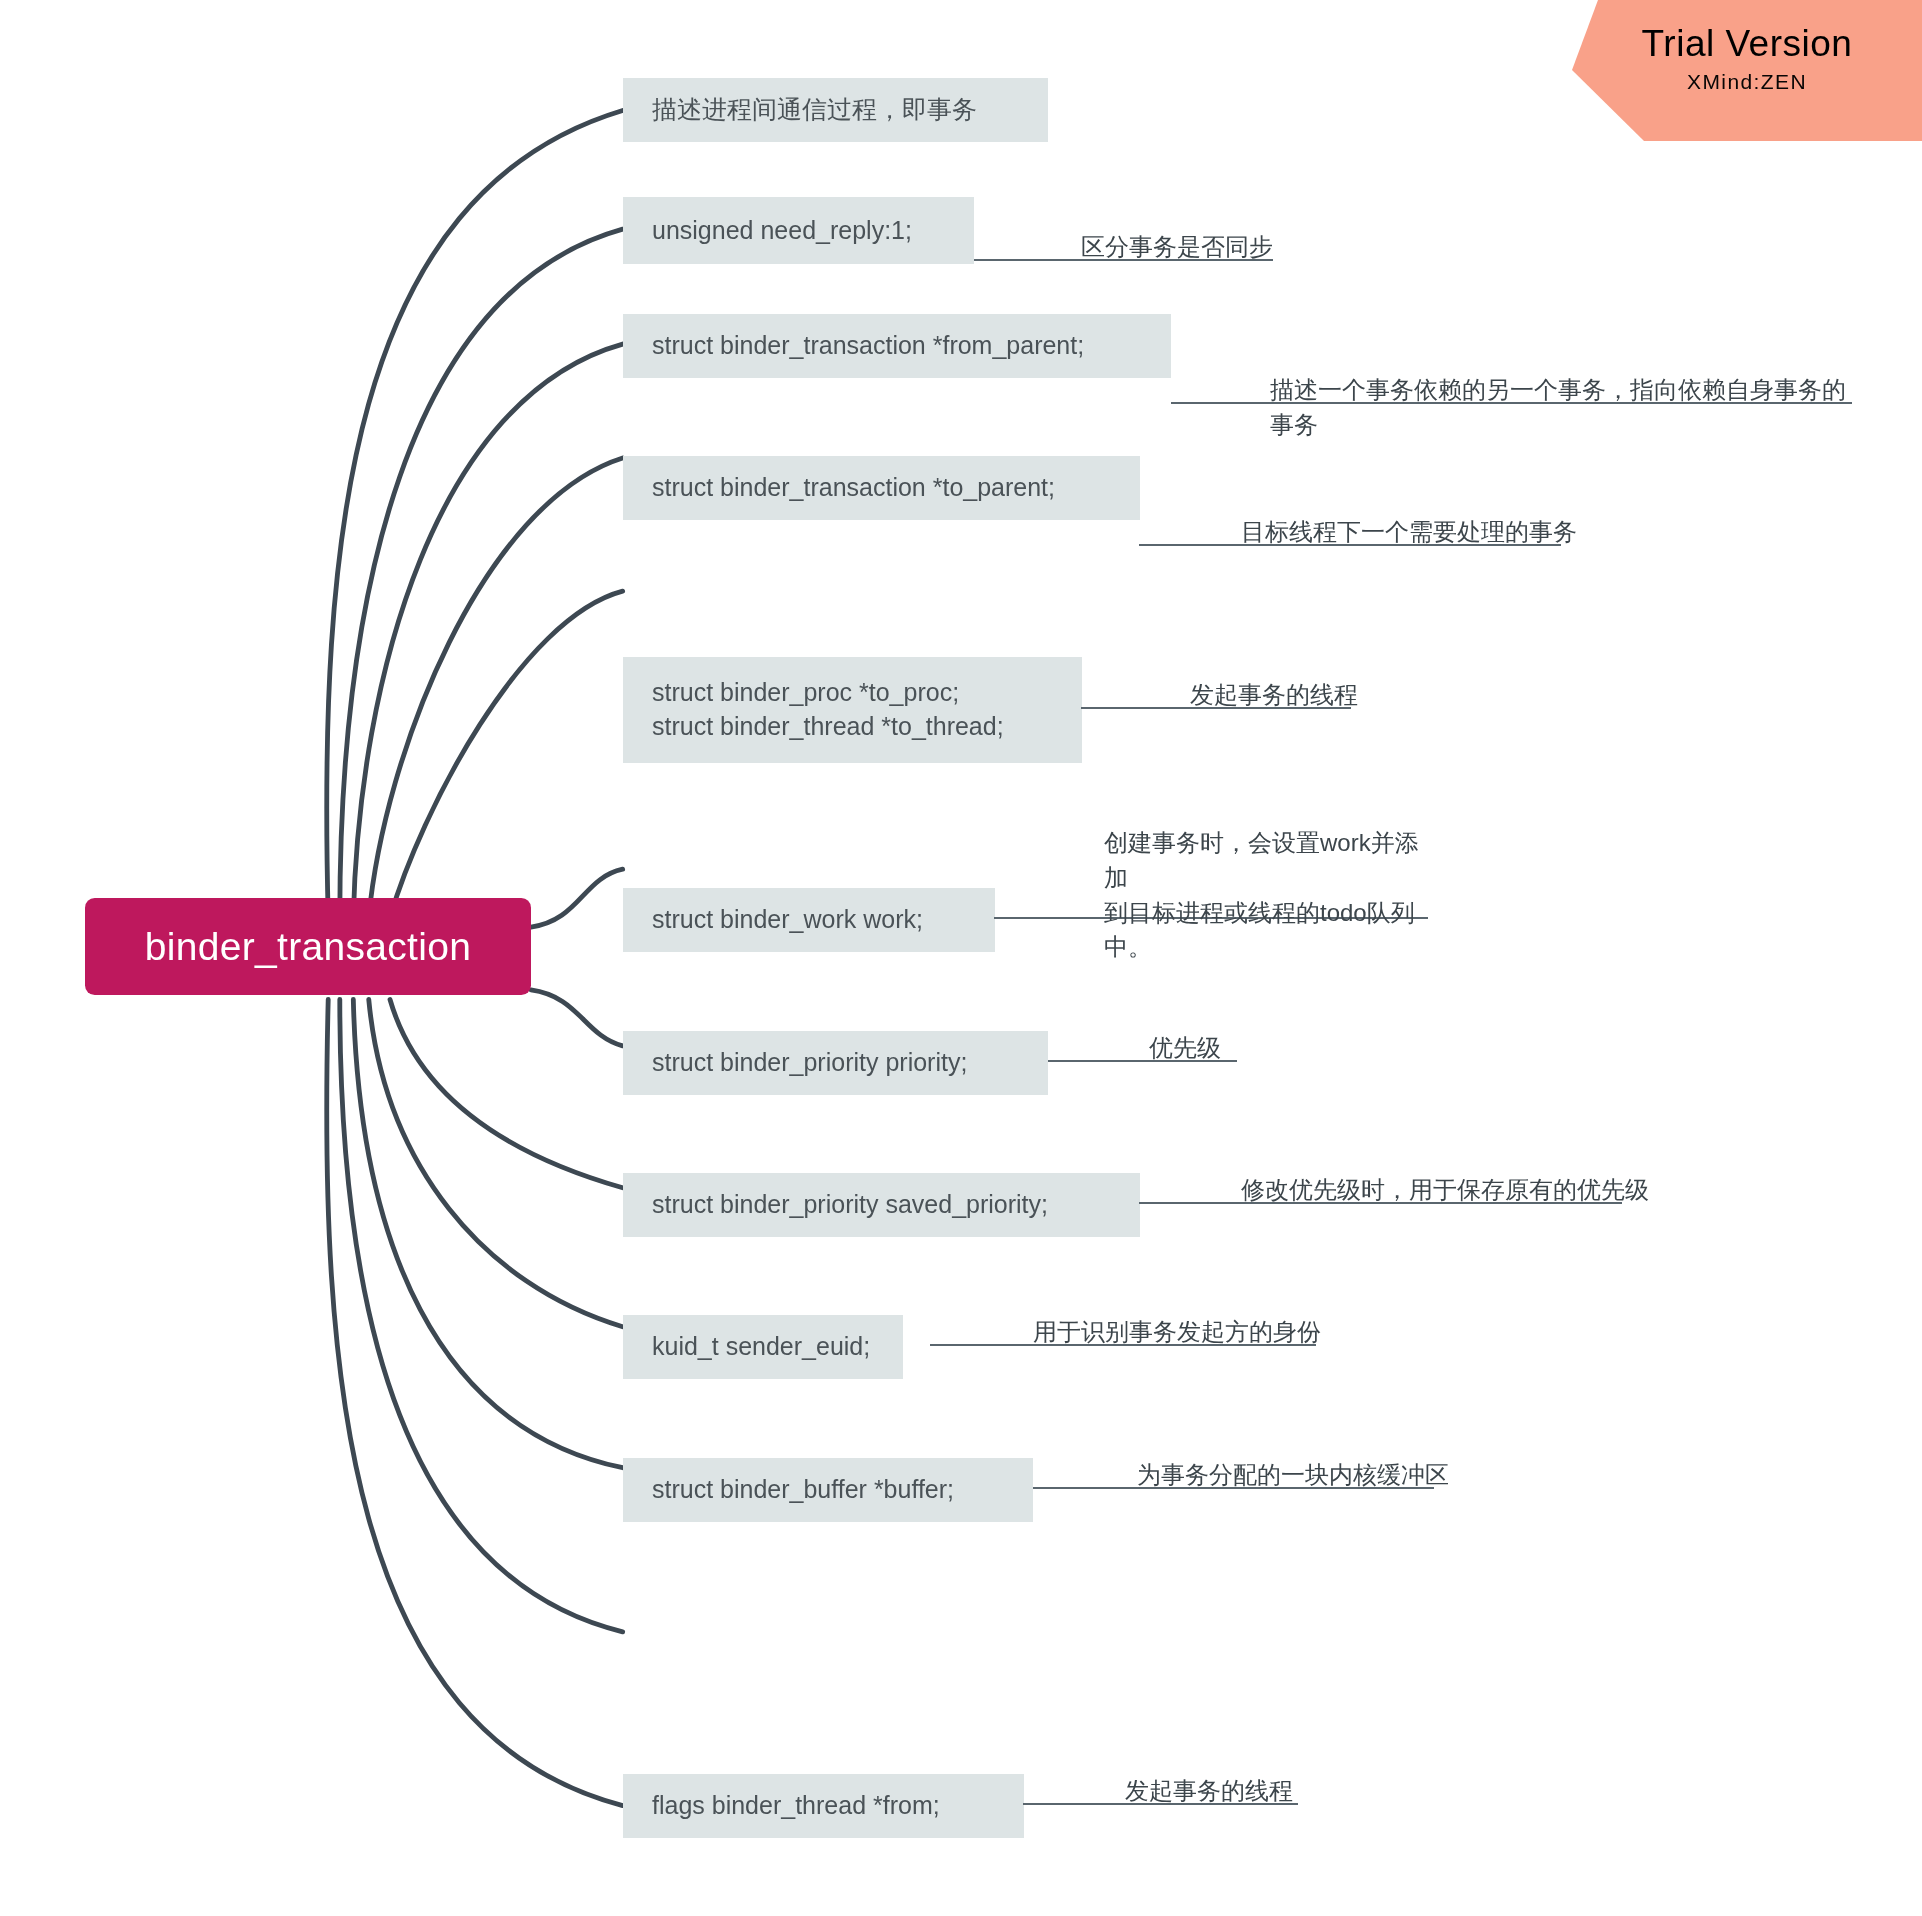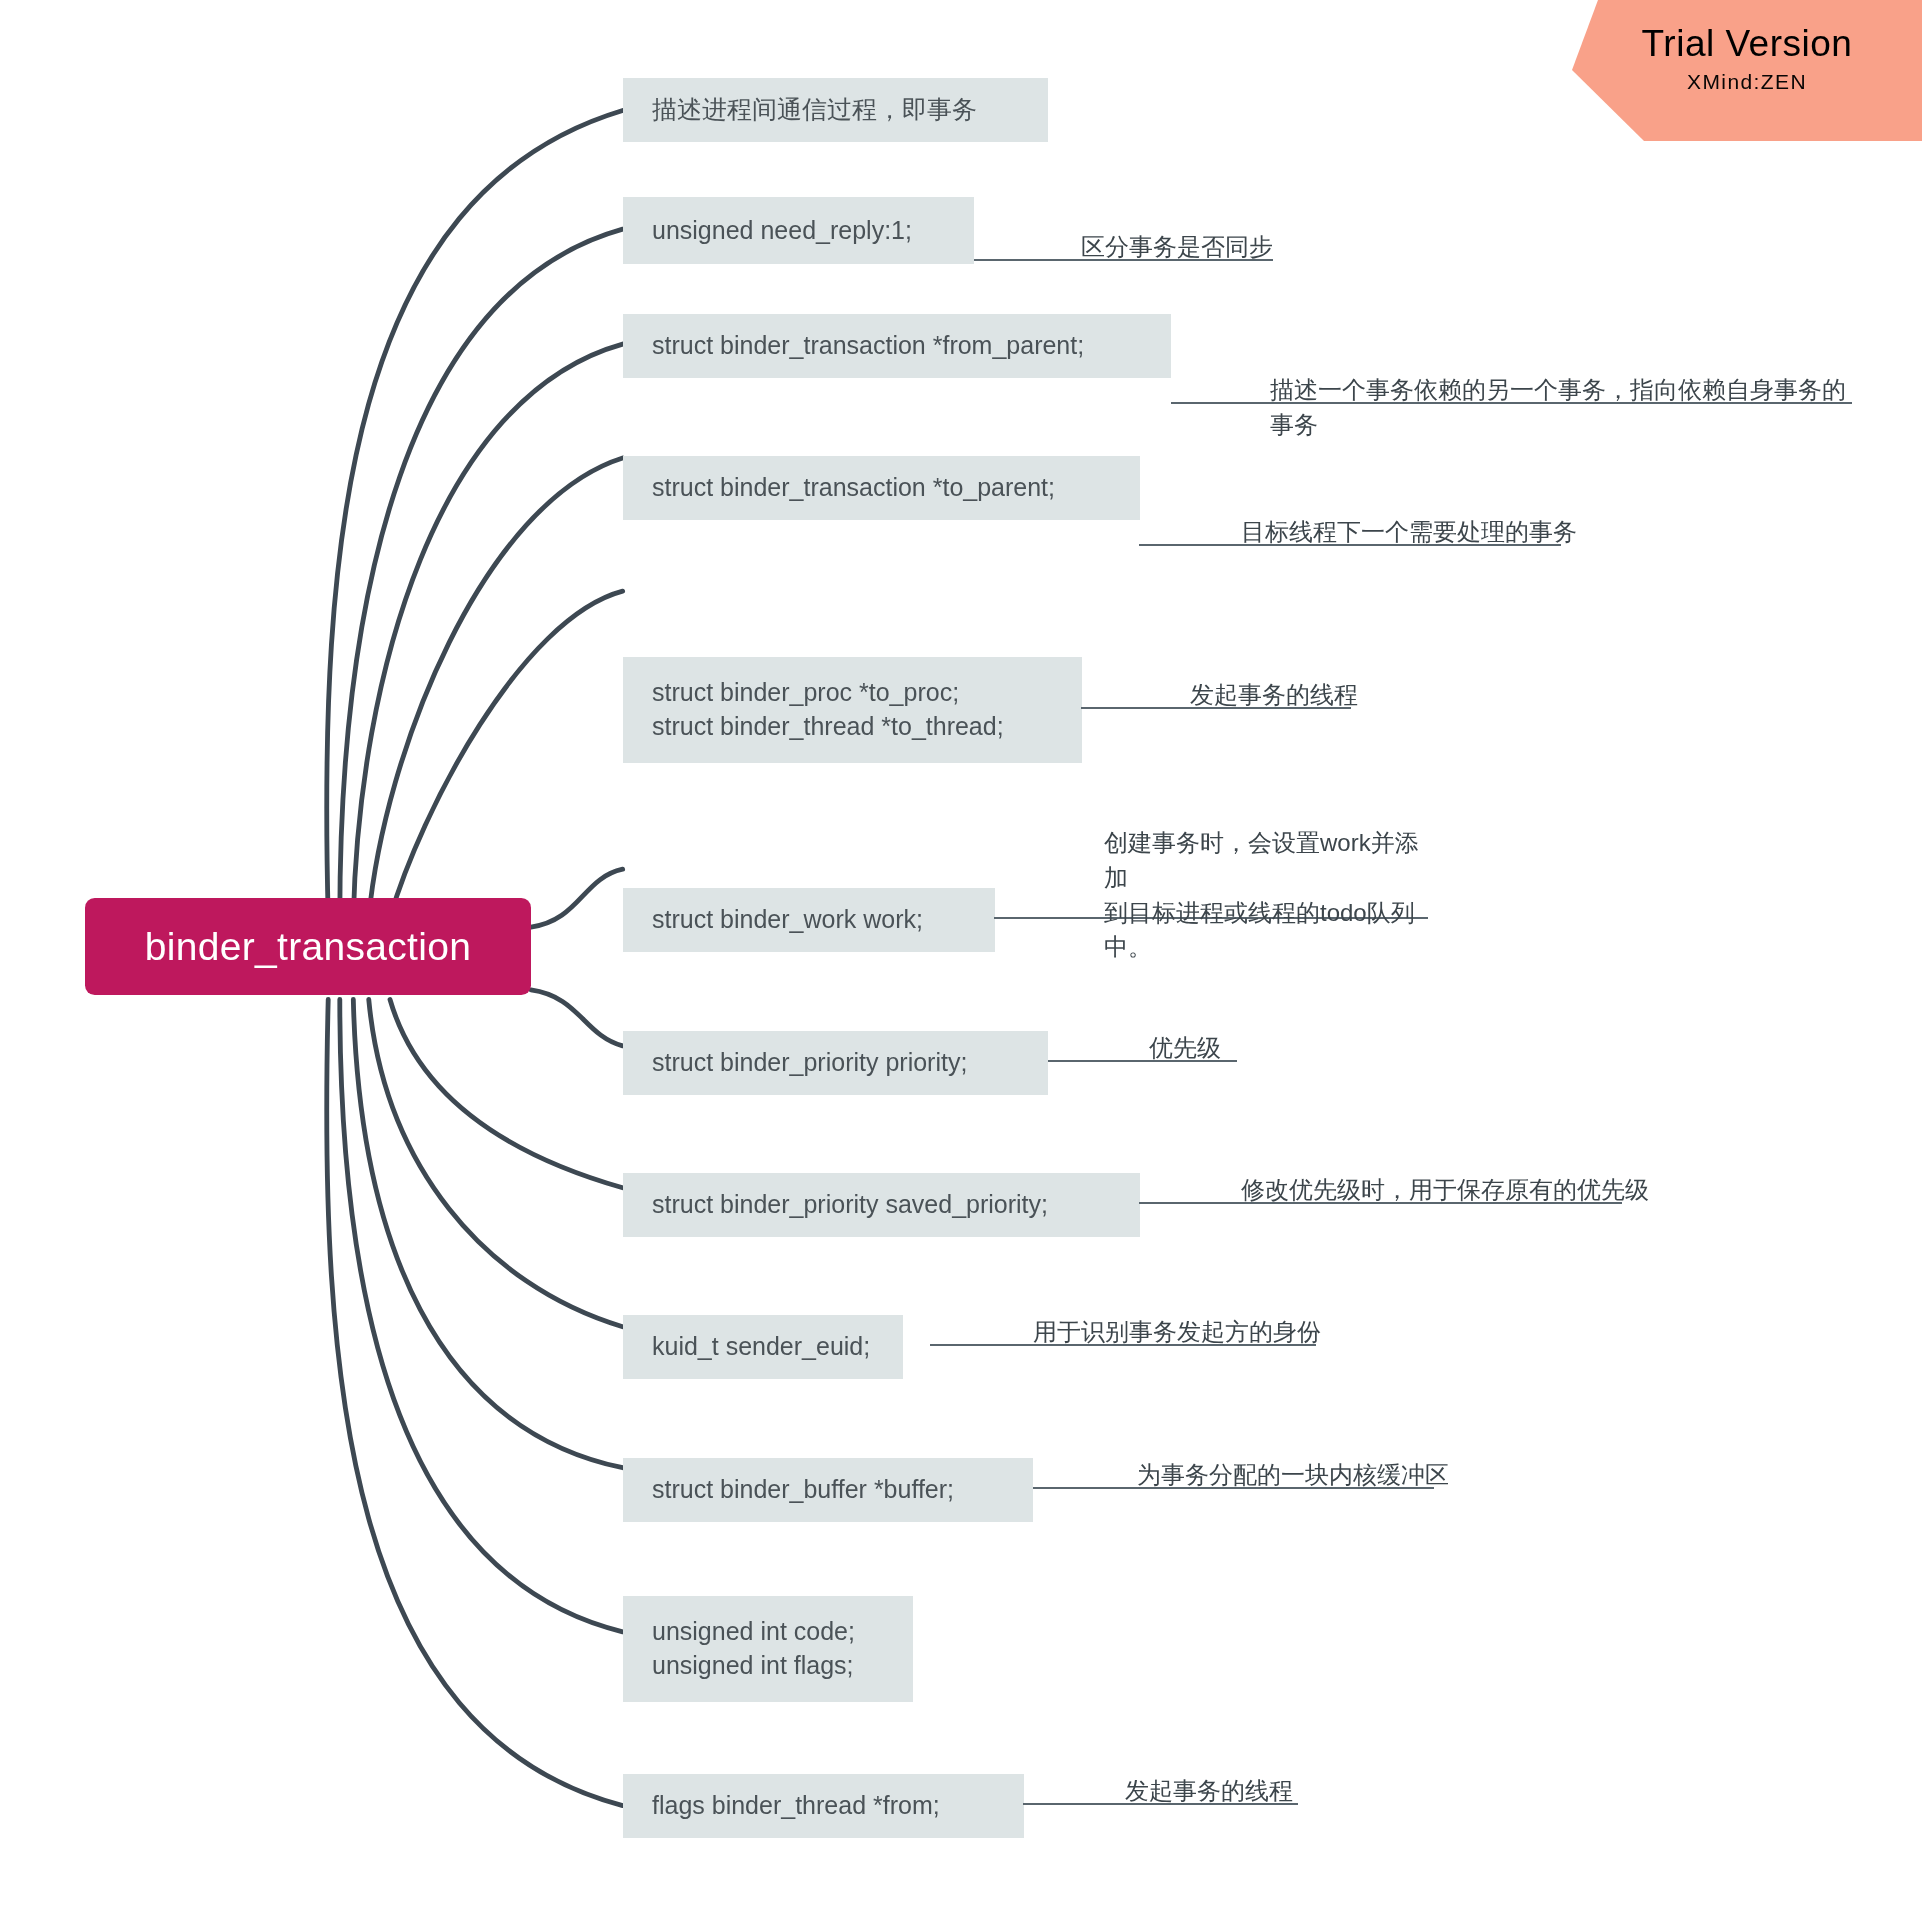--- a/index.html
+++ b/index.html
@@ -159,24 +159,20 @@
   </div>
   <div class="ann-rule" style="left:930px;top:1344px;width:386px;"></div>
   <div class="annotation" style="left:1033px;top:1315px;width:319px;">用于识别事务发起方的身份</div>
 
   <div class="topic" style="left:623px;top:1458px;width:410px;height:64px;">
     <span class="line">struct binder_buffer *buffer;</span>
   </div>
   <div class="ann-rule" style="left:1033px;top:1487px;width:401px;"></div>
   <div class="annotation" style="left:1137px;top:1458px;width:348px;">为事务分配的一块内核缓冲区</div>
 
-  <div class="topic" style="left:623px;top:1596px;width:290px;height:106px;">
-    <span class="line">unsigned int code;</span>
-    <span class="line">unsigned int flags;</span>
-  </div>
 
   <div class="topic" style="left:623px;top:1774px;width:401px;height:64px;">
     <span class="line">flags binder_thread *from;</span>
   </div>
   <div class="ann-rule" style="left:1023px;top:1803px;width:275px;"></div>
   <div class="annotation" style="left:1125px;top:1774px;width:251px;">发起事务的线程</div>
 
   <div class="trial-banner">
     <div class="trial-title">Trial Version</div>
     <div class="trial-sub">XMind:ZEN</div>

